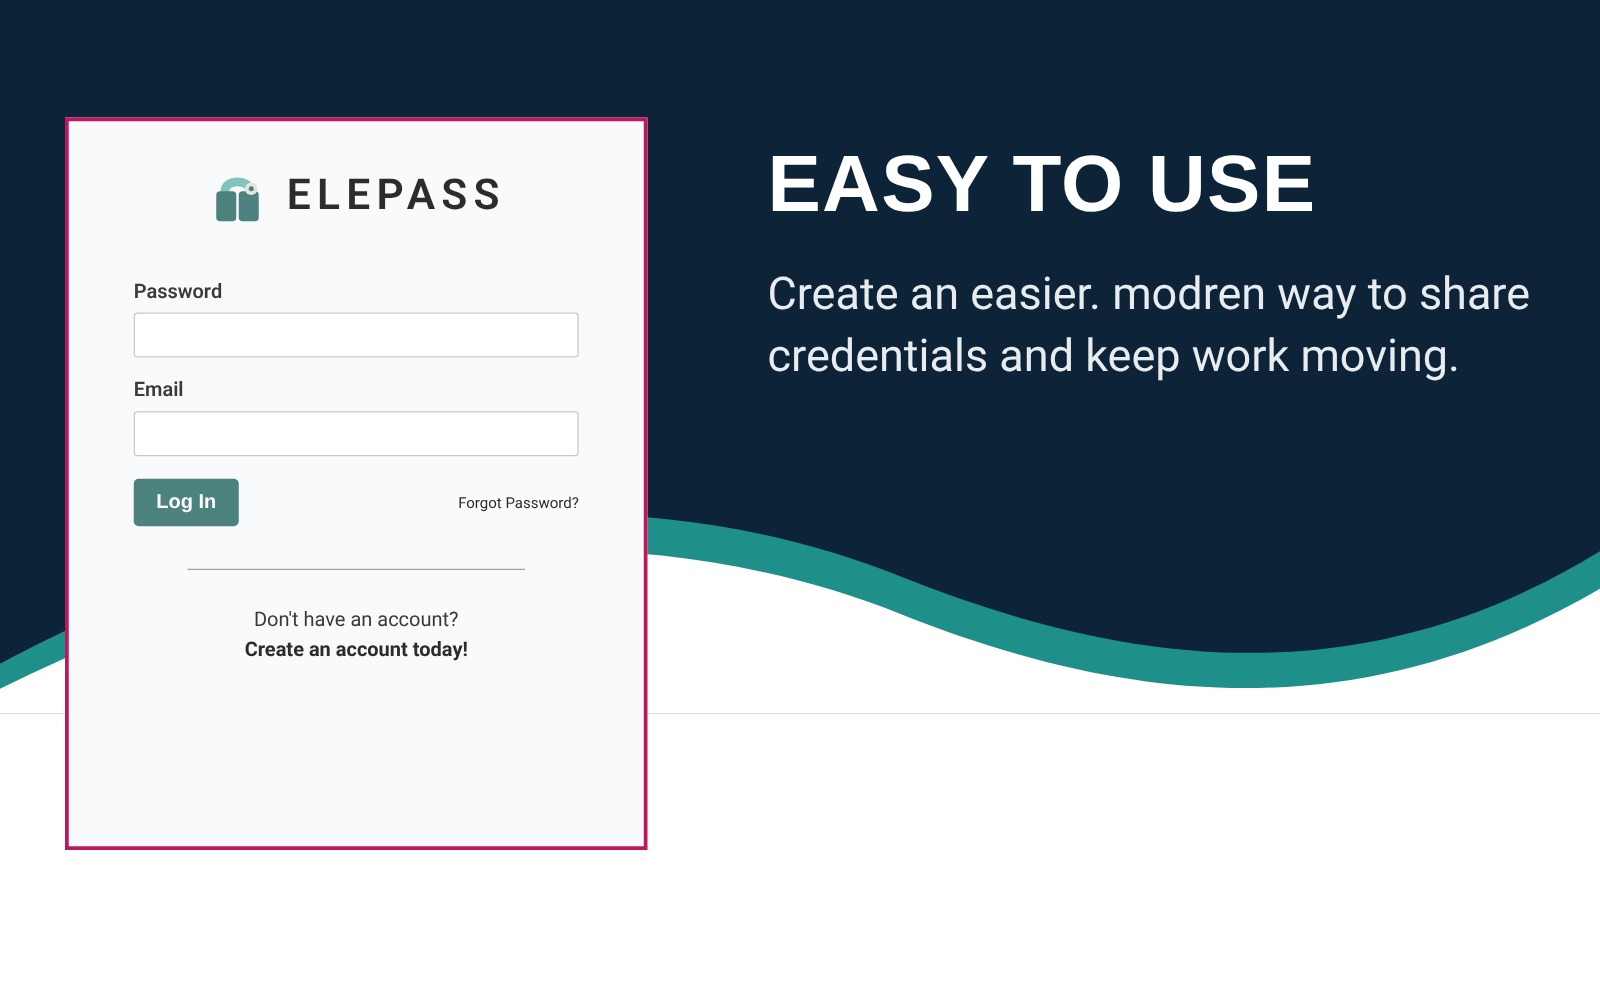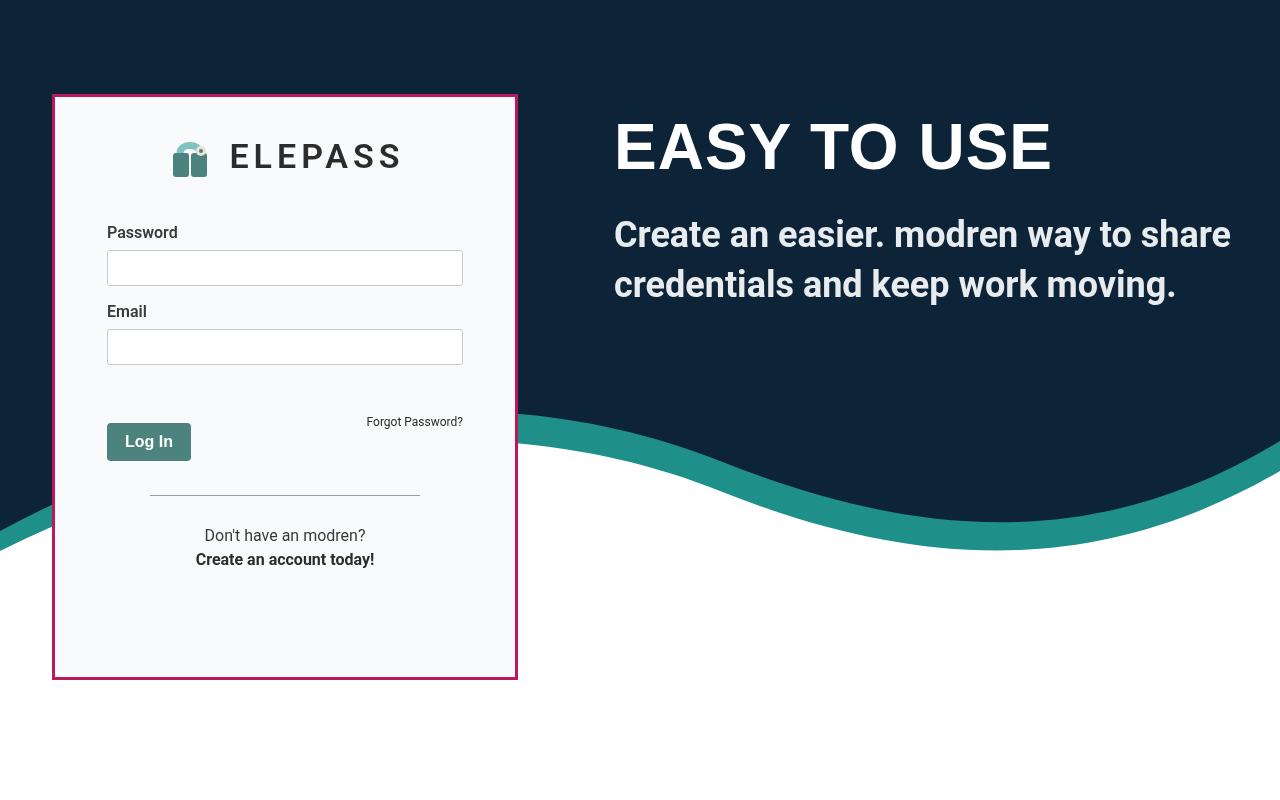--- a/index.html
+++ b/index.html
@@ -82,21 +82,20 @@
     }
     .login-btn {
       background: #4c837e;
       color: #fff;
       border: none;
       border-radius: 4px;
       padding: 10px 18px;
       font-size: 16px;
       font-weight: 600;
       cursor: pointer;
-      margin-top: 40px;
     }
     .forgot-link {
       font-size: 12px;
       color: #2c2c2c;
       text-decoration: none;
       cursor: pointer;
     }
     .divider {
       width: 270px;
       height: 1px;
@@ -124,21 +123,21 @@
     }
     .hero-title {
       font-size: 64px;
       font-weight: 800;
       letter-spacing: 1px;
       margin-bottom: 26px;
       font-family: "Arial Black", Arial, sans-serif;
     }
     .hero-sub {
       font-size: 36px;
-      font-weight: 700;
+      font-weight: 400;
       line-height: 1.4;
       color: #e8ecef;
       max-width: 650px;
     }
   </style>
 </head>
 <body>
 
 <div class="bg-top">
   <svg class="wave" viewBox="0 0 1280 250" preserveAspectRatio="none">
@@ -172,21 +171,21 @@
     </div>
 
     <div class="actions-row">
       <button class="login-btn">Log In</button>
       <a class="forgot-link">Forgot Password?</a>
     </div>
 
     <div class="divider"></div>
 
     <div class="signup-block">
-      <div>Don't have an modren?</div>
+      <div>Don't have an account?</div>
       <div class="signup-link">Create an account today!</div>
     </div>
   </div>
 
   <div class="hero">
     <h1 class="hero-title">EASY TO USE</h1>
     <p class="hero-sub">Create an easier. modren way to share credentials and keep work moving.</p>
   </div>
 
 </div>

